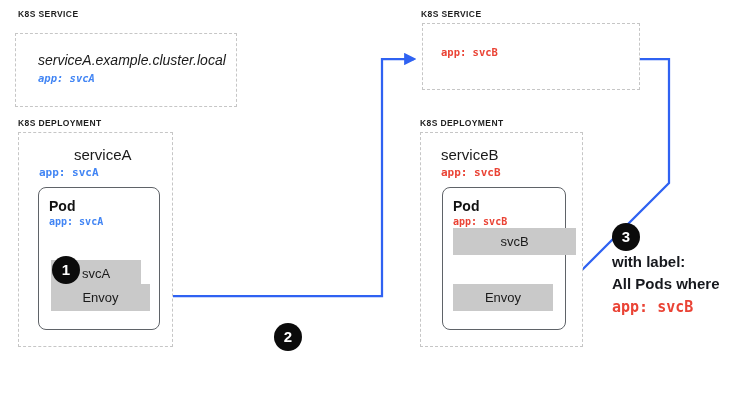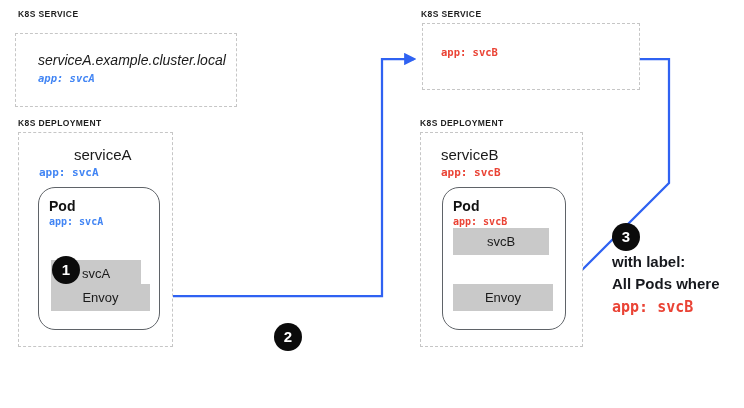--- a/index.html
+++ b/index.html
@@ -59,21 +59,21 @@
 
   .dep-name {
     font-size: 15px;
     color: #1a1a1a;
   }
 
   .pod-box {
     position: absolute;
     background: #ffffff;
     border: 1.5px solid #5f6368;
-    border-radius: 17px;
+    border-radius: 8px;
   }
   .pod-title {
     font-size: 14px;
     font-weight: bold;
     color: #111;
   }
 
   .gray-box {
     position: absolute;
     background: #C9C9C9;
@@ -171,21 +171,21 @@
   </div>
 
   <div class="kind-label" style="left:420px; top:118px;">K8S DEPLOYMENT</div>
   <div class="dashed-box" style="left:420px; top:132px; width:163px; height:215px;">
     <div class="dep-name abs" style="left:20px; top:13px;text-align:right;">serviceB</div>
     <div class="mono red abs" style="left:20px; top:33px; font-size:11px;">app: svcB</div>
 
     <div class="pod-box" style="left:21px; top:54px; width:124px; height:143px;">
       <div class="pod-title abs" style="left:10px; top:10px;">Pod</div>
       <div class="mono red abs" style="left:10px; top:28px; font-size:10px;">app: svcB</div>
-      <div class="gray-box" style="left:10px; top:40px; width:96px;">svcB</div>
+      <div class="gray-box" style="left:10px; top:40px; width:123px;">svcB</div>
       <div class="gray-box" style="left:10px; top:96px; width:100px;">Envoy</div>
     </div>
   </div>
 
   <div class="step-circle" style="left:52px; top:256px;">1</div>
   <div class="step-circle" style="left:274px; top:323px;">2</div>
   <div class="step-circle" style="left:612px; top:223px;">3</div>
 
   <div class="annotation">
     <div class="annotation-line">with label:</div>

